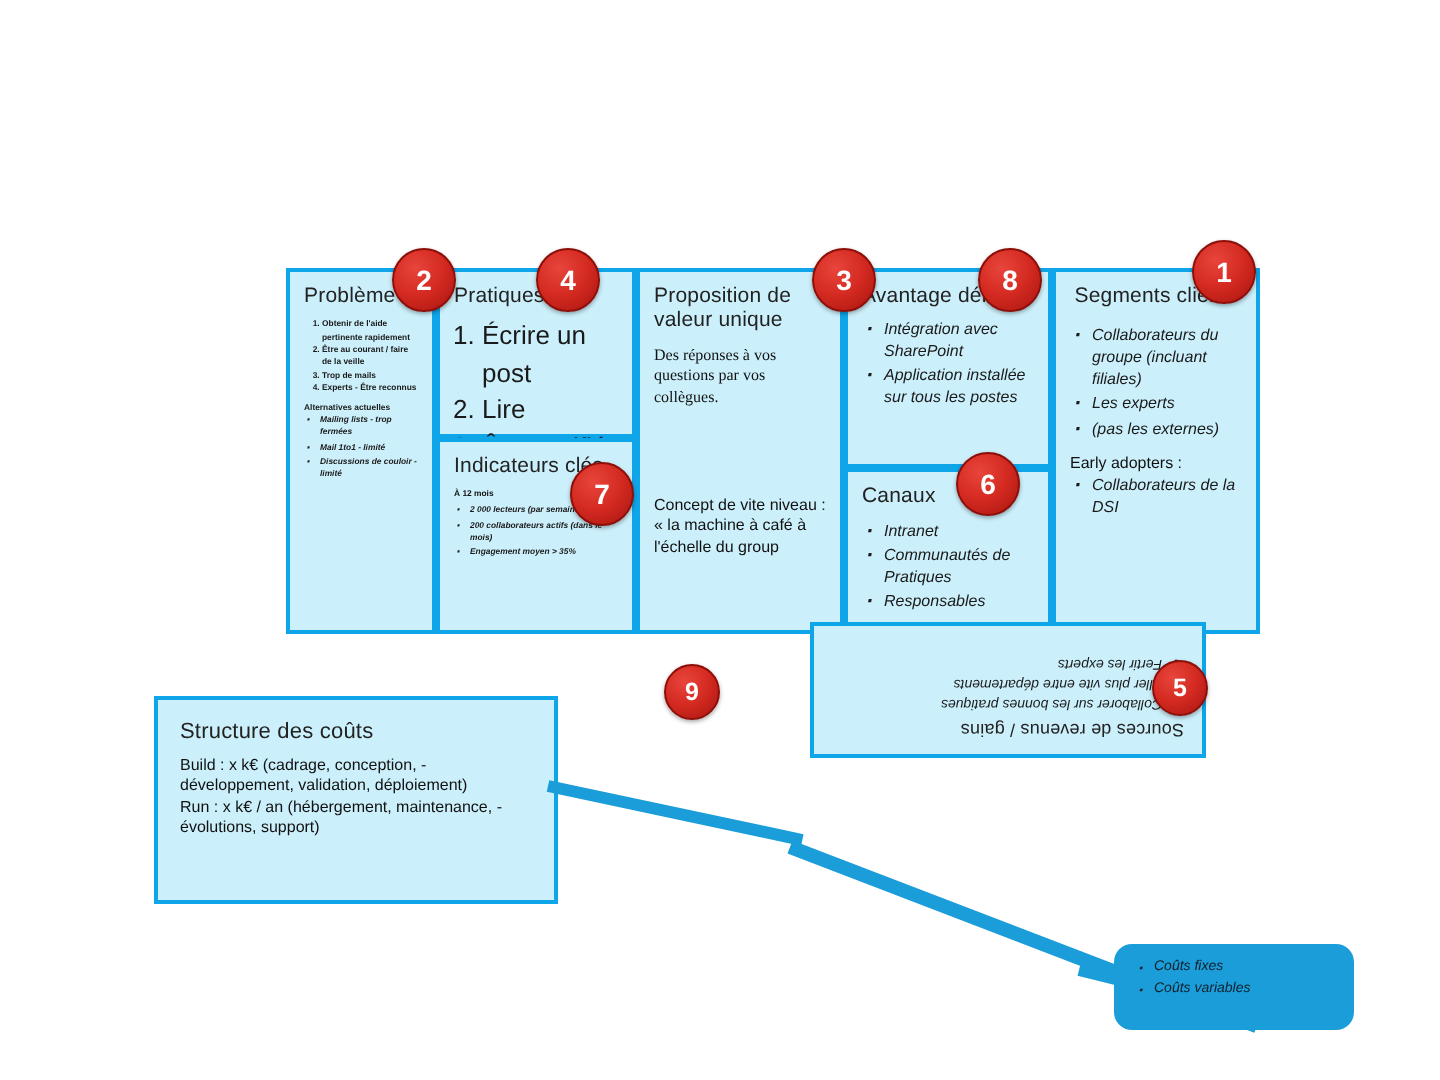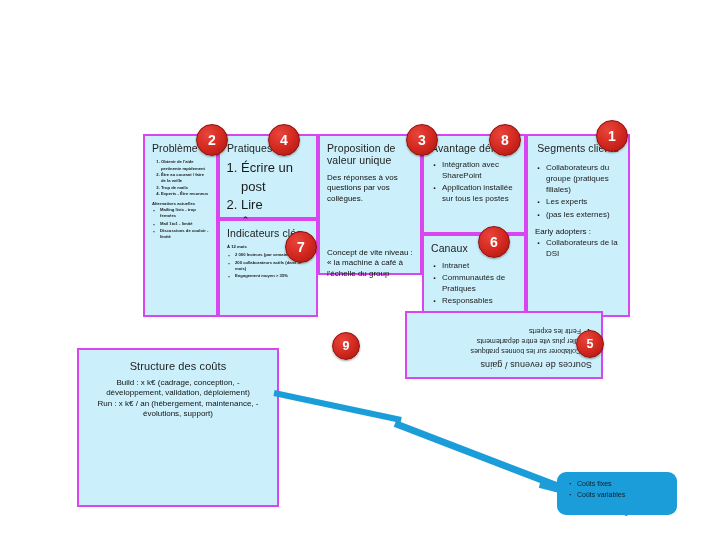--- a/index.html
+++ b/index.html
@@ -13,21 +13,21 @@
     position: relative;
     overflow: hidden;
     font-family: "Liberation Sans", sans-serif;
     color: #1a1a1a;
   }
 
   
   .panel {
     position: absolute;
     background: #ccf0fb;
-    border: 2px solid #d946ef;
+    border: 2px solid #0ea5e9;
     box-sizing: border-box;
     padding: 5px 7px;
   }
   .panel-title {
     font-size: 10.5px;
     color: #222;
     line-height: 1.18;
     margin: 1px 0 5px 0;
     letter-spacing: .1px;
   }
@@ -61,20 +61,21 @@
   ul.bul {
     margin: 0;
     padding-left: 11px;
     font-size: 8px;
     line-height: 1.38;
     list-style: none;
   }
   ul.bul > li {
     position: relative;
     margin-bottom: 1px;
+    font-style: italic;
   }
   ul.bul > li:before {
     content: "\00b7";
     position: absolute;
     left: -9px;
     top: -1px;
     font-weight: bold;
     font-size: 11px;
   }
   ul.bul.tiny {
@@ -174,23 +175,23 @@
 <div class="panel" style="left:218px; top:219px; width:100px; height:98px;">
   <div class="panel-title">Indicateurs clés</div>
   <div class="tiny-text">À 12 mois</div>
   <ul class="bul tiny" style="margin-top:2px;">
     <li>2 000 lecteurs (par semaine)</li>
     <li>200 collaborateurs actifs (dans le mois)</li>
     <li>Engagement moyen &gt; 35%</li>
   </ul>
 </div>
 
-<div class="panel" style="left:318px; top:134px; width:104px; height:141px;">
+<div class="panel" style="left:318px; top:134px; width:104px; height:183px;">
   <div class="panel-title">Proposition de valeur unique</div>
-  <div class="body-text" style="margin-top:6px;">Des réponses à vos questions par vos collègues.</div>
+  <div class="body-text" style="margin-top:6px;font-family:Liberation Serif, serif;">Des réponses à vos questions par vos collègues.</div>
   <div class="body-text" style="margin-top:44px;">Concept de vite niveau :</div>
   <div class="body-text">« la machine à café à l'échelle du group</div>
 </div>
 
 <div class="panel" style="left:422px; top:134px; width:104px; height:100px;">
   <div class="panel-title">Avantage déloyal</div>
   <ul class="bul">
     <li>Intégration avec SharePoint</li>
     <li>Application installée sur tous les postes</li>
   </ul>
@@ -201,35 +202,35 @@
   <ul class="bul" style="margin-top:6px;">
     <li>Intranet</li>
     <li>Communautés de Pratiques</li>
     <li>Responsables</li>
   </ul>
 </div>
 
 <div class="panel" style="left:526px; top:134px; width:104px; height:183px;">
   <div class="panel-title centered">Segments clients</div>
   <ul class="bul" style="margin-top:8px;">
-    <li>Collaborateurs du groupe (pratiques filiales)</li>
+    <li>Collaborateurs du groupe (incluant filiales)</li>
     <li>Les experts</li>
     <li>(pas les externes)</li>
   </ul>
   <div class="body-text" style="margin-top:7px;">Early adopters :</div>
   <ul class="bul">
     <li>Collaborateurs de la DSI</li>
   </ul>
 </div>
 
 <div class="connector" style="left:395px; top:420px; width:250px; height:7px;
             transform: rotate(21deg); transform-origin: left center;"></div>
 <div class="connector" style="left:274px; top:390px; width:130px; height:6px; transform: rotate(12deg); transform-origin:left center;"></div>
 
-<div class="panel" style="left:77px; top:348px; width:202px; height:159px; padding:9px 11px;text-align:center;">
+<div class="panel" style="left:77px; top:348px; width:202px; height:104px; padding:9px 11px;">
   <div class="panel-title" style="font-size:11px;">Structure des coûts</div>
   <div class="body-text" style="margin-top:4px;">Build : x k€ (cadrage, conception, -</div>
   <div class="body-text">développement, validation, déploiement)</div>
   <div class="body-text">Run : x k€ / an (hébergement, maintenance, -</div>
   <div class="body-text">évolutions, support)</div>
 </div>
 
 <div class="panel rot180" style="left:405px; top:311px; width:198px; height:68px; padding:6px 9px;">
   <div class="panel-title" style="font-size:9px; margin-bottom:3px;">Sources de revenus / gains</div>
   <ul class="bul" style="font-size:7px; line-height:1.35;">

